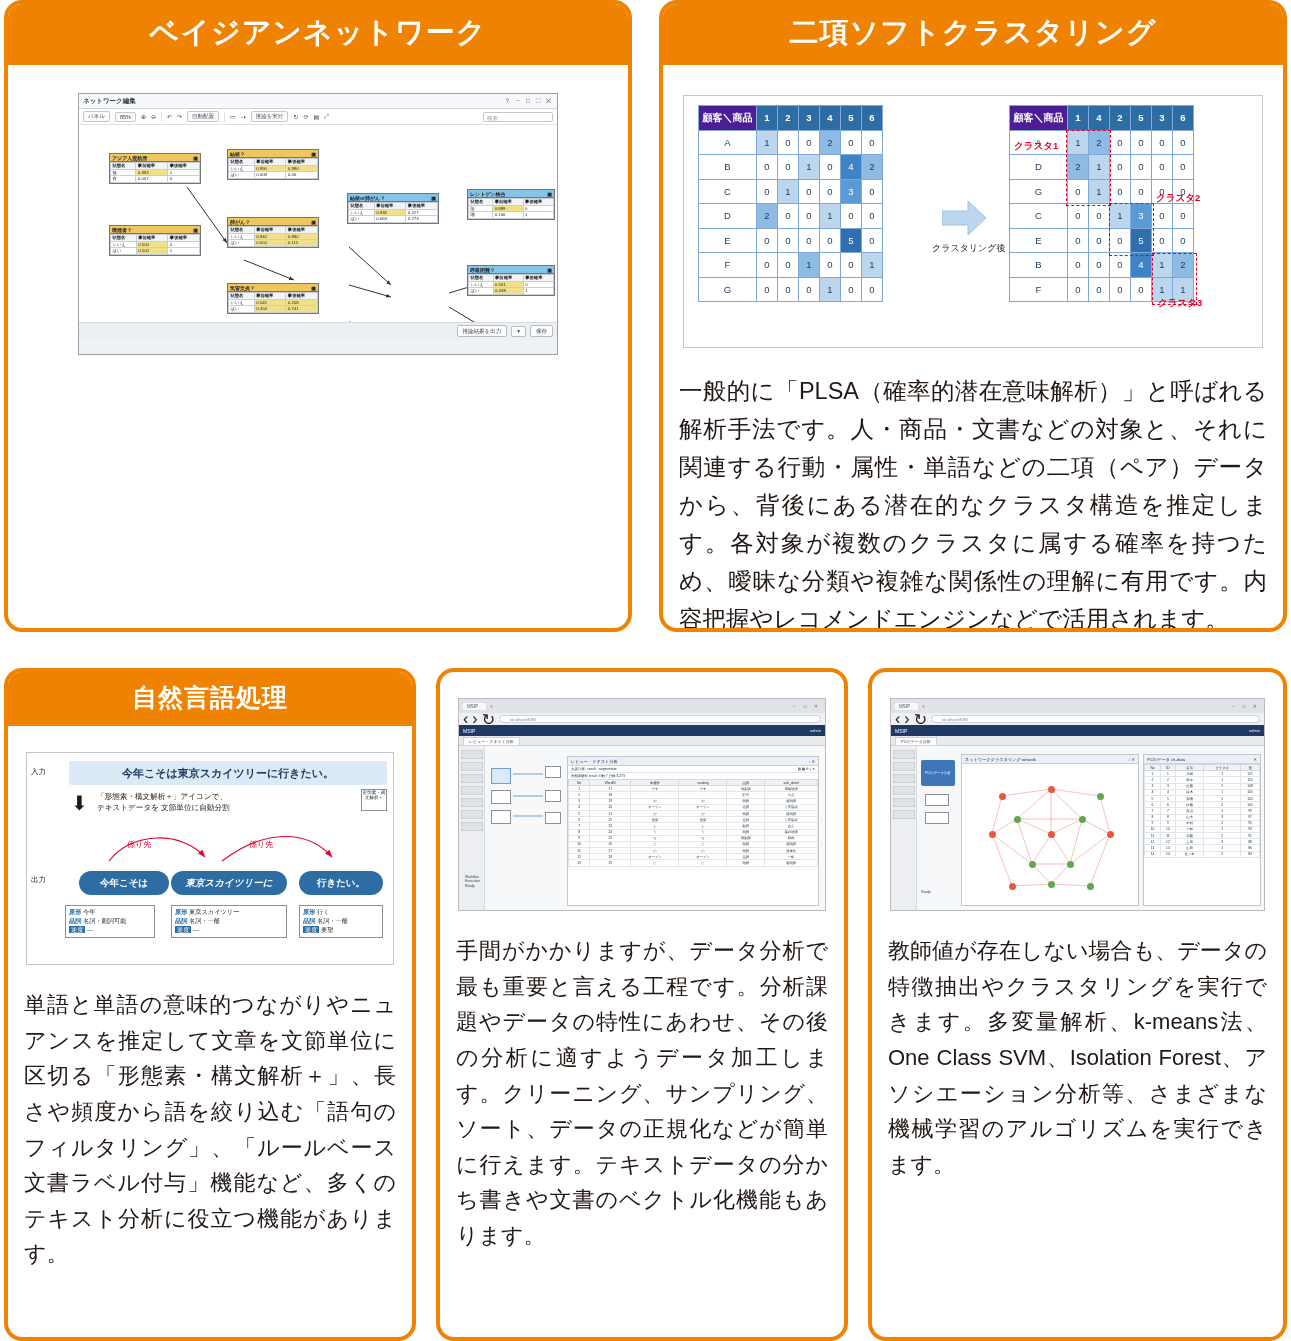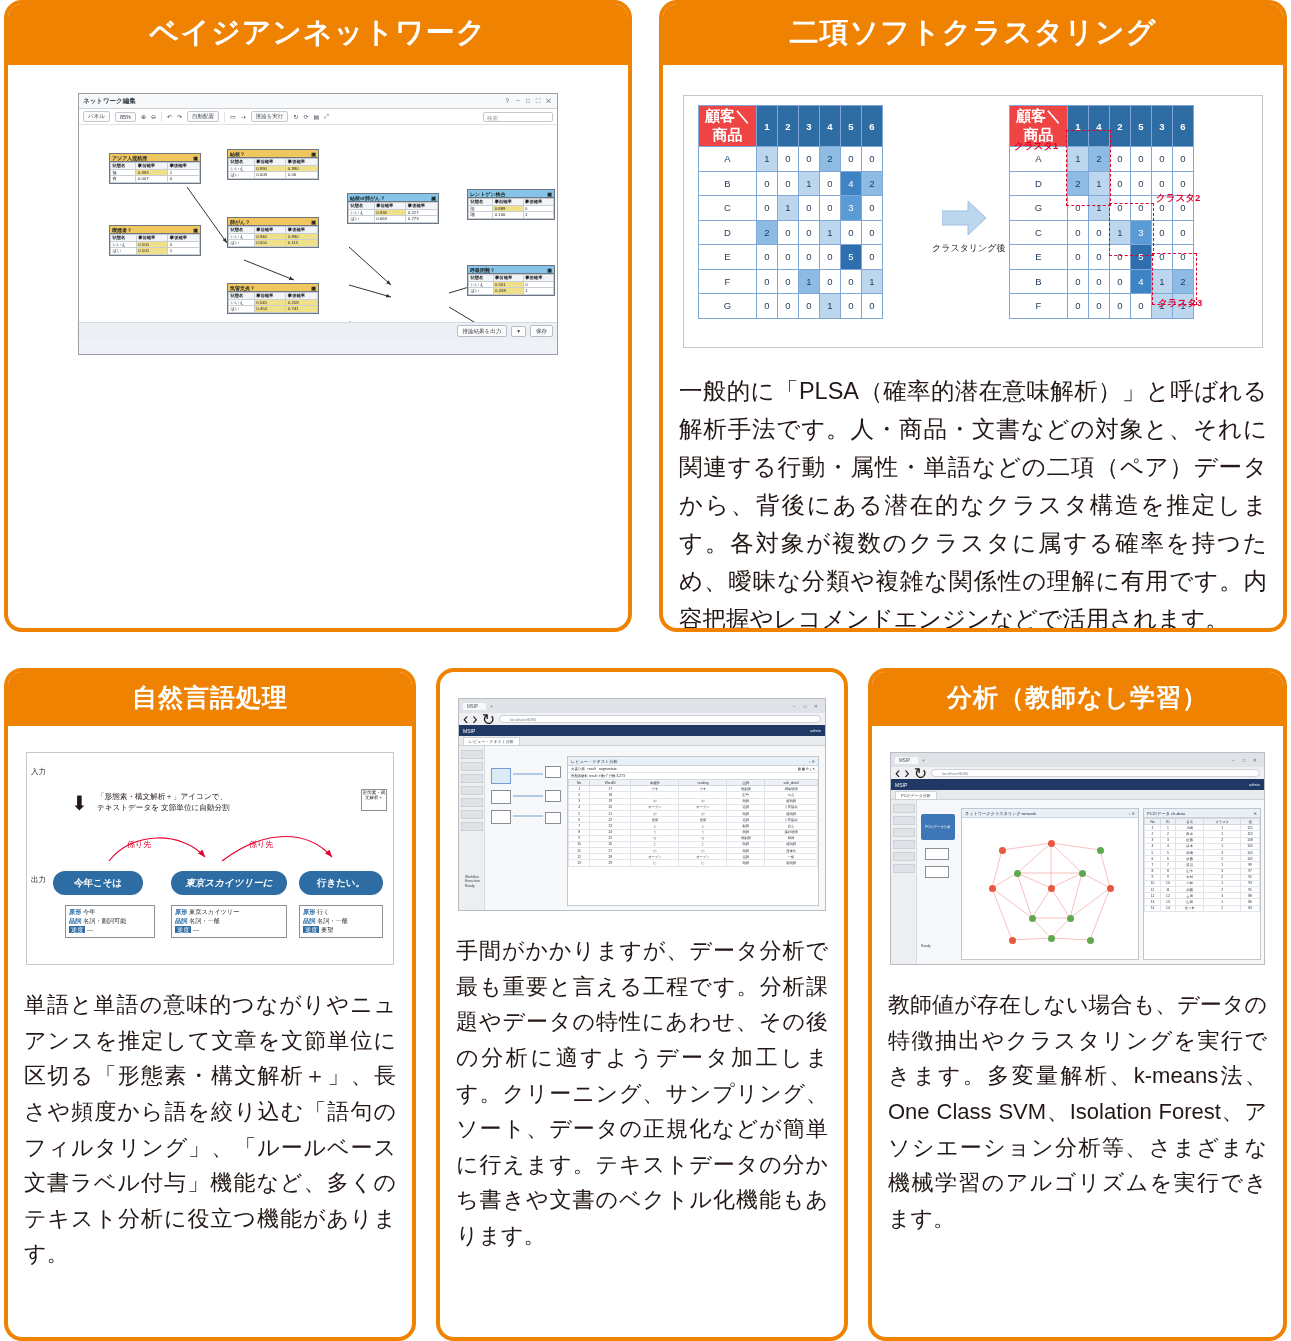--- a/index.html
+++ b/index.html
@@ -104,21 +104,21 @@
   .hl { background:#f0e08a; }
 
   
   #plsa-shot { width:580px; height:253px; margin:16px auto 2px auto; border:1px solid #c4c8cc; background:#fff; position:relative; }
   .mtx { position:absolute; border-collapse:collapse; font-size:9.5px; }
   .mtx th, .mtx td {
     border:1px solid #7fa8d8; width:21px; height:24.5px; text-align:center;
     color:#1b3a5c; background:#ffffff;
   }
   .mtx th { background:#2e6da4; color:#fff; font-weight:bold; }
-  .mtx th.corner { background:#ef4444; width:58px; font-size:15px; }
+  .mtx th.corner { background:#4c1d95; width:58px; font-size:10px; }
   .mtx td.rh { background:#ffffff; color:#1b3a5c; font-weight:normal; width:58px; }
   .mtx td.v1 { background:#bcd6ee; }
   .mtx td.v2 { background:#8dbbe3; }
   .mtx td.v3 { background:#5a9bd5; color:#fff;}
   .mtx td.v4 { background:#3e84c4; color:#fff;}
   .mtx td.v5 { background:#2f6fae; color:#fff;}
   .mtx td.v0 { background:#ffffff; }
   .arrow-big {
     position:absolute; left:258px; top:105px; width:44px; height:34px;
   }
@@ -635,40 +635,41 @@
   </div>
 
   <div class="card bottom" id="card-nlp">
     <div class="card-head">自然言語処理</div>
     <div class="card-body">
 
       <div class="shot" id="nlp-shot">
         <div class="side" style="top:14px;">入力</div>
         <div class="side" style="top:122px;">出力</div>
 
+        <div class="sentence">今年こそは東京スカイツリーに行きたい。</div>
         <div class="downarrow">⬇</div>
         <div class="note">
           <span>「形態素・構文解析＋」アイコンで、</span><br>
           <span>テキストデータを 文節単位に自動分割</span>
         </div>
         <div class="iconbox">形態素・構文解析＋</div>
 
         <svg width="368" height="213">
           <defs>
             <marker id="rah" markerWidth="7" markerHeight="7" refX="6" refY="2.5" orient="auto">
               <path d="M0,0 L6,2.5 L0,5 z" fill="#e4002b"></path>
             </marker>
           </defs>
           <path d="M82,108 C105,78 155,78 178,104" stroke="#e4002b" fill="none" stroke-width="1.2" marker-end="url(#rah)"></path>
           <path d="M195,108 C240,74 282,78 305,104" stroke="#e4002b" fill="none" stroke-width="1.2" marker-end="url(#rah)"></path>
         </svg>
         <div class="kakari" style="left:100px; top:86px;">係り先</div>
         <div class="kakari" style="left:222px; top:86px;">係り先</div>
 
-        <div class="chunk" style="left:26px; width:90px;">今年こそは</div>
+        <div class="chunk" style="left:52px; width:90px;">今年こそは</div>
         <div class="chunk" style="left:144px; width:116px;font-style:italic;">東京スカイツリーに</div>
         <div class="chunk" style="left:272px; width:84px;">行きたい。</div>
 
         <div class="feat" style="left:38px; width:90px;">
           <span class="k">原形</span> <span>今年</span><br>
           <span class="k">品詞</span> <span>名詞・副詞可能</span><br>
           <span class="r">逆度</span> <span>―</span>
         </div>
         <div class="feat" style="left:144px; width:116px;">
           <span class="k">原形</span> <span>東京スカイツリー</span><br>
@@ -866,21 +867,20 @@
               </table>
           </div>
         </div>
       </div>
 
       <p class="card-text">手間がかかりますが、データ分析で最も重要と言える工程です。分析課題やデータの特性にあわせ、その後の分析に適すようデータ加工します。クリーニング、サンプリング、ソート、データの正規化などが簡単に行えます。テキストデータの分かち書きや文書のベクトル化機能もあります。</p>
     </div>
   </div>
 
   <div class="card bottom" id="card-unsup">
-    <div class="card-head">分析（教師なし学習）</div>
     <div class="card-body">
 
       <div class="appwin" id="unsup-shot" style="width:375px; height:213px;">
         <div class="browser-top">
           <span class="tab">MSIP</span>
           <span>＋</span>
           <span class="wc">− □ ✕</span>
         </div>
         <div class="urlbar">
           <span>‹</span>

